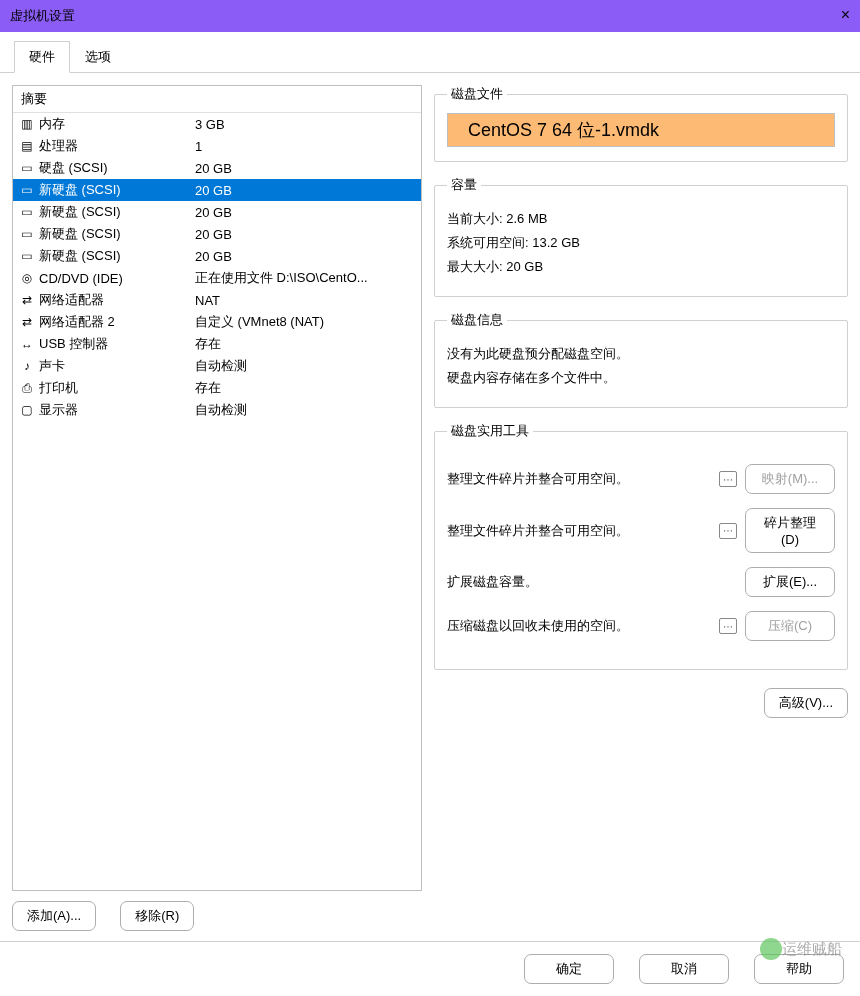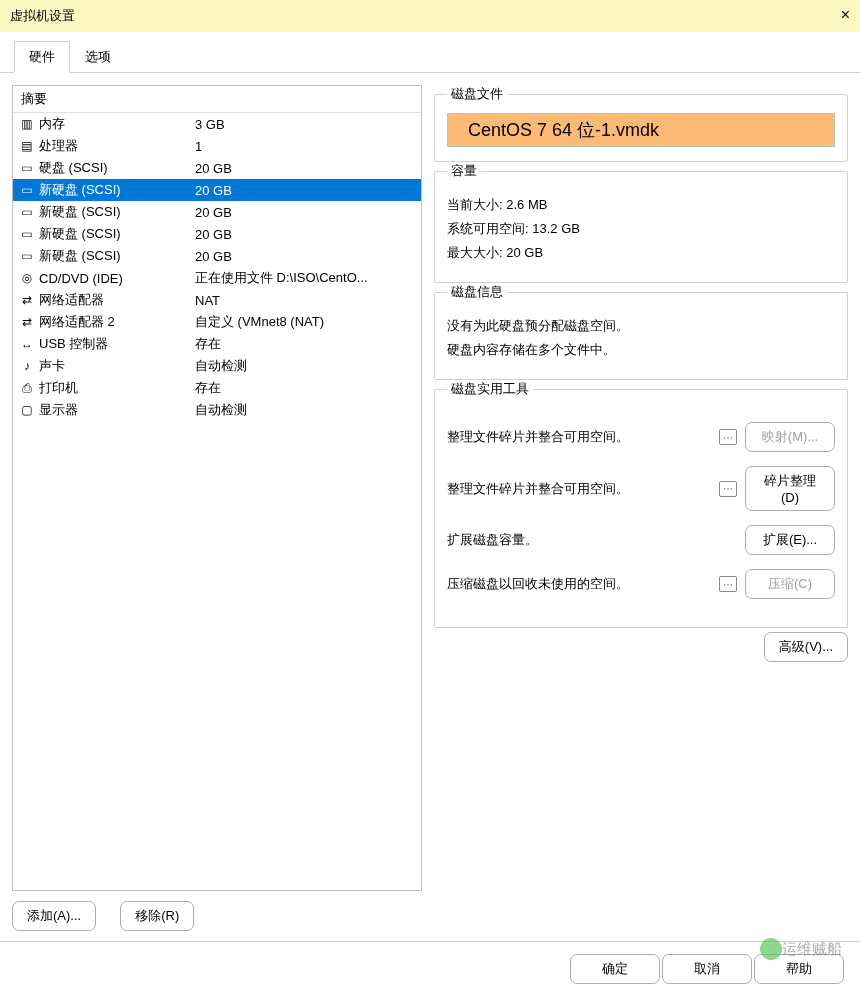--- a/index.html
+++ b/index.html
@@ -1,49 +1,49 @@
 <!DOCTYPE html>
 <html><head>
 <meta charset="utf-8">
 <style>
 * { box-sizing: border-box; margin: 0; padding: 0; }
 body { font-family: "Microsoft YaHei", "Segoe UI", sans-serif; font-size: 13px; background: #fff; color: #000; width: 860px; height: 996px; overflow: hidden; position: relative; }
-.titlebar { height: 32px; background: #fef9c3; display: flex; align-items: center; padding: 0 10px; position: relative; }
+.titlebar { height: 32px; background: #8b5cf6; display: flex; align-items: center; padding: 0 10px; position: relative; }
 .titlebar .title { font-size: 13px; }
 .titlebar .close { position: absolute; right: 10px; top: 6px; font-size: 16px; cursor: pointer; }
 .tabs { display: flex; border-bottom: 1px solid #d0d0d0; padding-left: 14px; margin-top: 8px; }
 .tab { padding: 6px 14px; border: 1px solid transparent; cursor: pointer; position: relative; top: 1px; }
 .tab.active { border: 1px solid #d0d0d0; border-bottom: 1px solid #fff; background: #fff; }
 .content { display: flex; padding: 12px; gap: 12px; height: 870px; }
 .left { width: 410px; display: flex; flex-direction: column; }
 .device-list { border: 1px solid #c0c0c0; flex: 1; overflow: auto; }
 .device-header { display: flex; font-weight: normal; border-bottom: 1px solid #e0e0e0; }
 .device-header .col { padding: 4px 8px; }
 .col-device { width: 180px; }
 .col-summary { flex: 1; }
 .device-row { display: flex; align-items: center; padding: 2px 4px; cursor: pointer; height: 22px; }
 .device-row.selected { background: #0078d7; color: #fff; }
 .device-row .icon-cell { width: 20px; text-align: center; font-size: 12px; }
 .device-row .name-cell { width: 158px; padding-left: 2px; white-space: nowrap; overflow: hidden; }
 .device-row .summary-cell { flex: 1; white-space: nowrap; overflow: hidden; text-overflow: ellipsis; }
 .left-buttons { display: flex; justify-content: flex-start; gap: 24px; margin-top: 10px; }
 .btn { border: 1px solid #adadad; background: #fff; padding: 5px 14px; font-size: 13px; cursor: pointer; border-radius: 7px; font-family: inherit; }
 .btn.disabled { color: #a0a0a0; cursor: default; }
-.right { flex: 1; display: flex; flex-direction: column; gap: 0; }
+.right { flex: 1; display: flex; flex-direction: column; gap: 14px; }
 fieldset { border: 1px solid #d0d0d0; padding: 10px 12px 14px; border-radius: 2px; }
 legend { padding: 0 4px; font-size: 13px; }
 .disk-file-box { border: 1px solid #c0c0c0; background: #fdba74; padding: 4px 20px; font-size: 18px; }
 .cap-line { margin: 6px 0; font-size: 13px; }
 .info-line { margin: 6px 0; font-size: 13px; }
 .util-row { display: flex; align-items: center; margin: 14px 0; gap: 8px; }
 .util-text { flex: 1; font-size: 13px; }
 .hint-icon { width: 18px; height: 16px; border: 1px solid #888; border-radius: 2px; display: inline-flex; align-items: center; justify-content: center; font-size: 10px; color: #555; }
 .util-btn { width: 90px; text-align: center; }
 .adv-row { display: flex; justify-content: flex-end; margin-top: 4px; }
-.bottom-bar { position: absolute; bottom: 0; left: 0; right: 0; border-top: 1px solid #d0d0d0; padding: 12px 16px; display: flex; justify-content: flex-end; gap: 2px; background: #fff; }
+.bottom-bar { position: absolute; bottom: 0; left: 0; right: 0; border-top: 1px solid #d0d0d0; padding: 12px 16px; display: flex; justify-content: flex-end; gap: 25px; background: #fff; }
 .watermark { position: absolute; right: 18px; bottom: 36px; display: flex; align-items: center; color: #888; font-size: 15px; opacity: 0.7; pointer-events: none; }
 .watermark .wicon { width: 22px; height: 22px; border-radius: 50%; background: #60c560; display: inline-block; }
 .icn { display: inline-block; width: 14px; text-align: center; }
 </style>
 </head>
 <body>
 
 <div class="titlebar">
   <span class="title">虚拟机设置</span>
   <span class="close">×</span>

